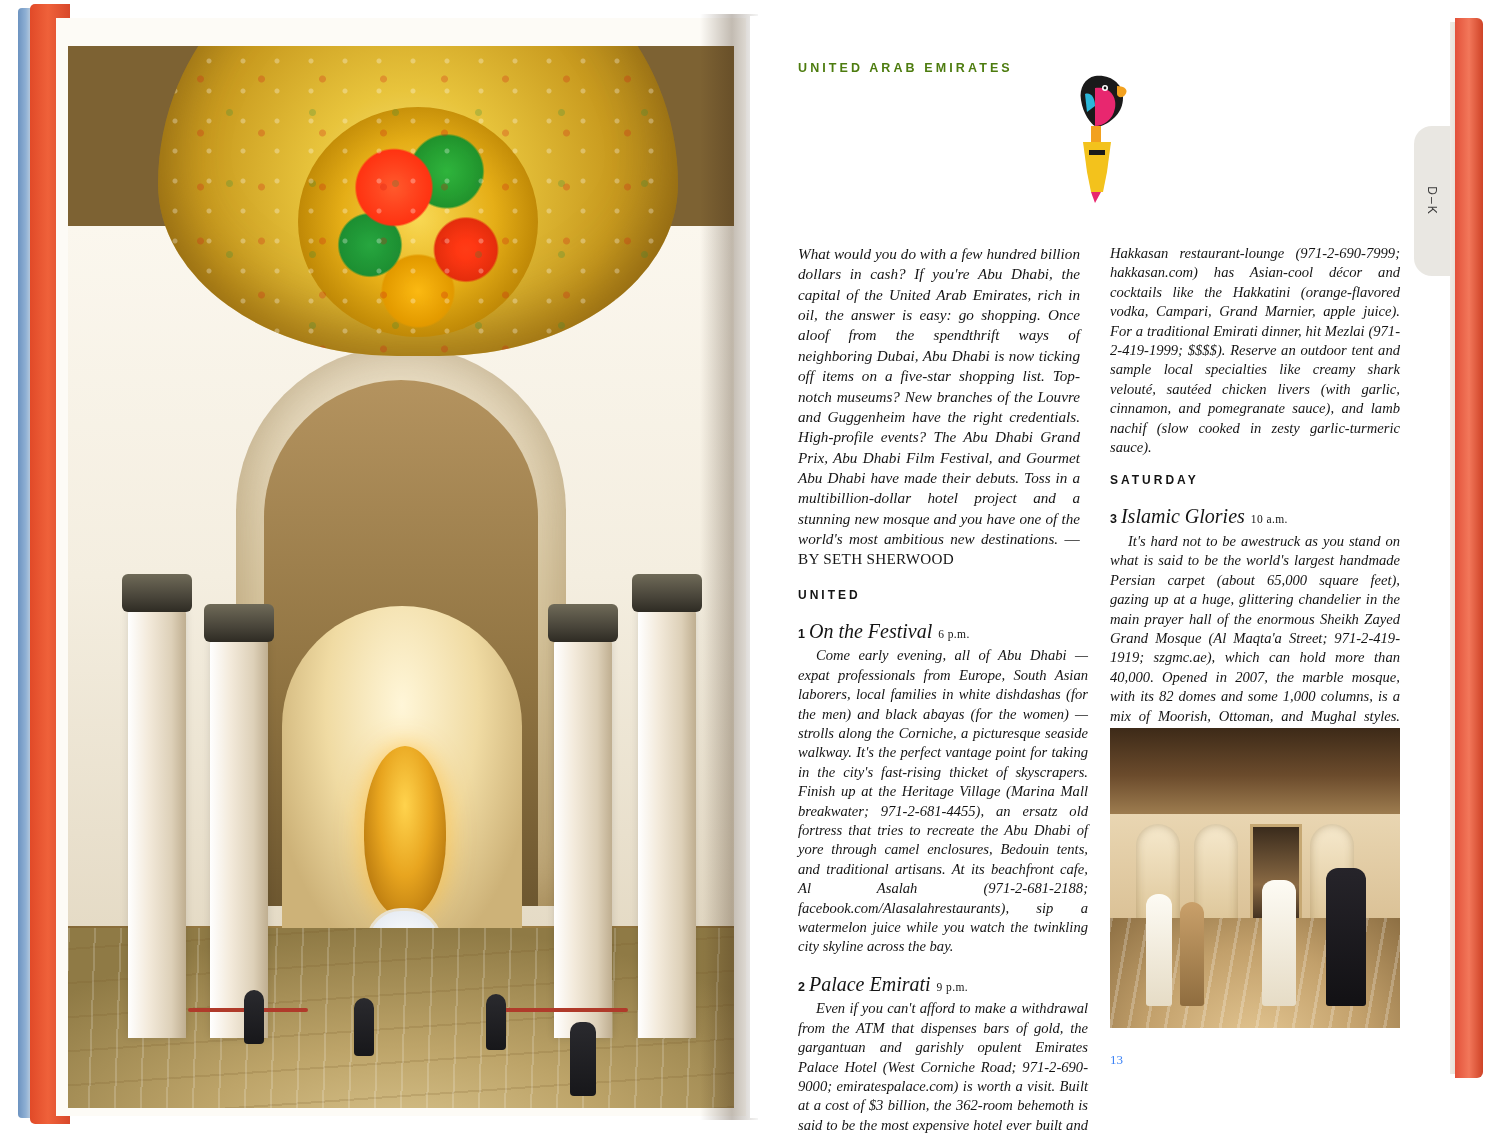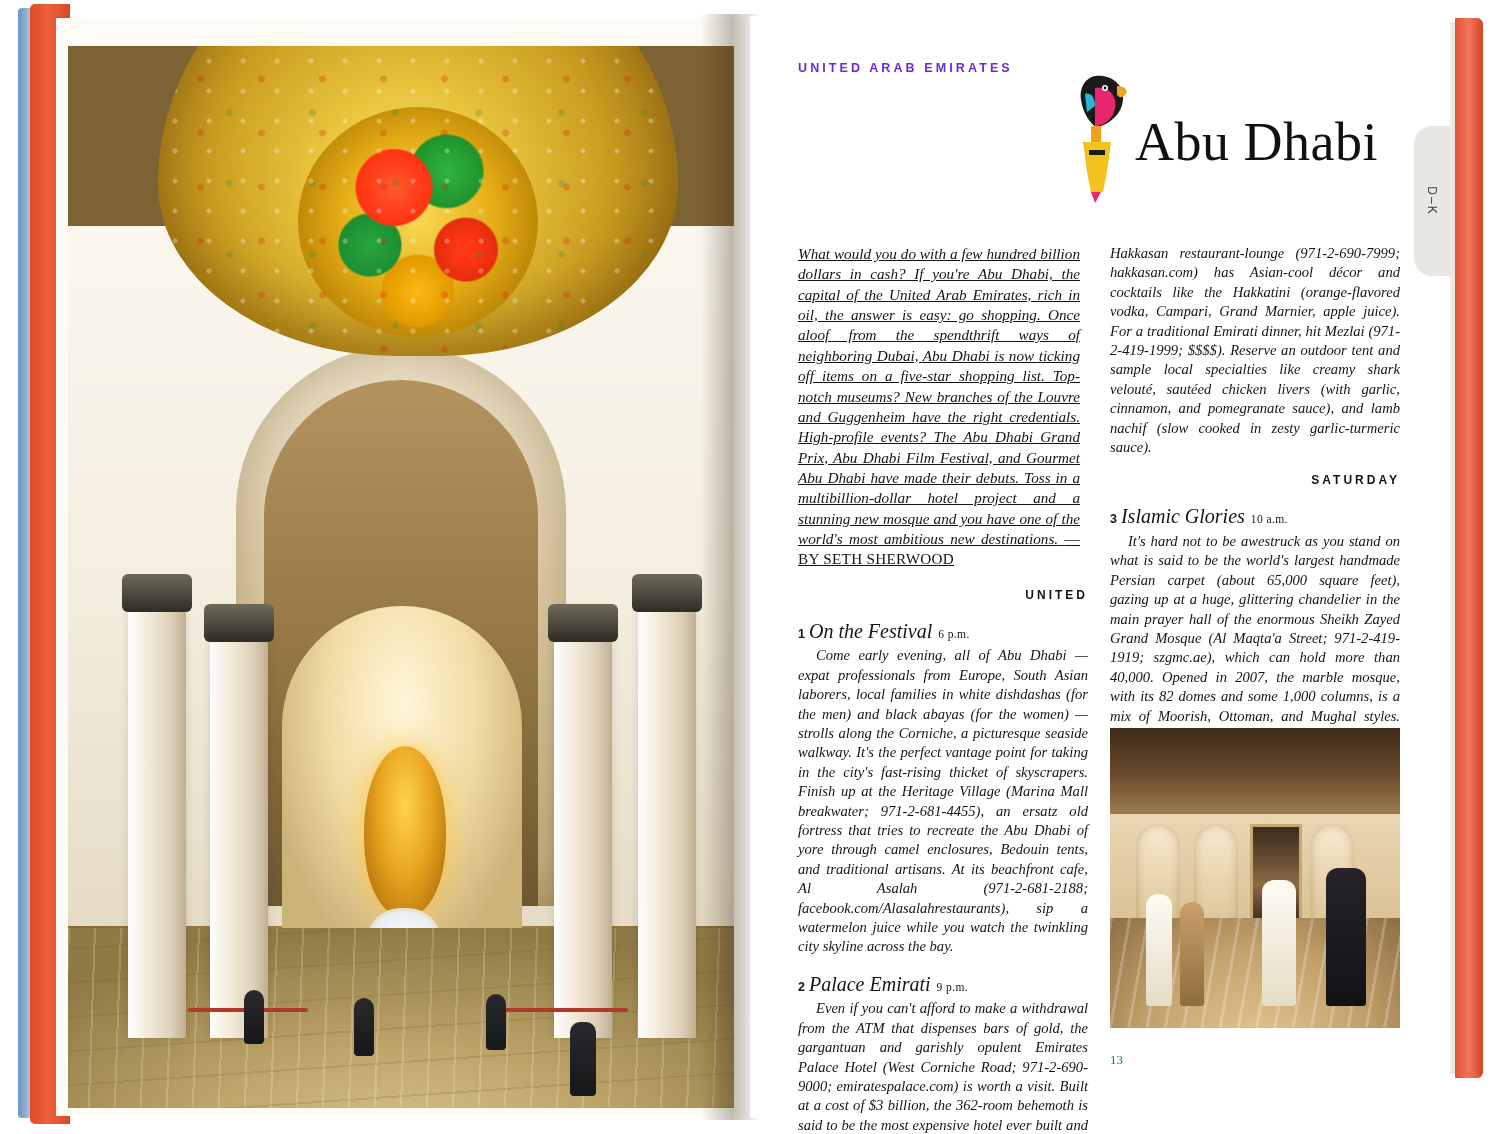--- a/index.html
+++ b/index.html
@@ -220,21 +220,21 @@
     color: #3b3b3b;
     white-space: nowrap;
   }
   .country {
     position: absolute;
     left: 48px; top: 45px;
     font-family: "Liberation Sans", sans-serif;
     font-size: 12.5px;
     letter-spacing: 3.1px;
     font-weight: 700;
-    color: #6d28d9;
+    color: #4d7c0f;
   }
   .city-title {
     position: absolute;
     right: 72px; top: 95px;
     font-family: "Liberation Serif", serif;
     font-size: 54px;
     color: #111;
     letter-spacing: .5px;
   }
   .bird {
@@ -253,33 +253,32 @@
     text-align: justify;
   }
   .col-left { left: 48px; }
   .col-right { left: 360px; }
 
   .dek {
     font-style: italic;
     font-size: 15.2px;
     line-height: 1.34;
     margin: 0 8px 18px 0;
-    text-decoration: underline;
   }
   .byline {
     font-style: normal;
     font-variant: small-caps;
     letter-spacing: .3px;
   }
   .dayhead {
     font-family: "Liberation Sans", sans-serif;
     font-size: 12px;
     letter-spacing: 3px;
     font-weight: 700;
-    text-align: right;
+    text-align: left;
     margin: 16px 0 14px 0;
   }
   .item-head {
     margin: 0 0 2px 0;
     font-size: 15px;
   }
   .item-head .num {
     font-family: "Liberation Sans", sans-serif;
     font-weight: 700;
     font-size: 12.5px;
@@ -340,21 +339,21 @@
     position:absolute; top: 96px;
     width: 46px; height: 96px;
     background: linear-gradient(180deg,#3a2b1c 0%, #8a6a44 60%, #3a2b1c 100%);
     border: 3px solid #c6a873;
   }
   .folio {
     position: absolute;
     left: 360px; top: 1036px;
     font-family: "Liberation Serif", serif;
     font-size: 13px;
-    color: #0f766e;
+    color: #3b82f6;
   }
   .gutter-shadow {
     position:absolute;
     left: 700px; top: 14px;
     width: 58px; height: 1106px;
     background: linear-gradient(90deg, rgba(0,0,0,.0) 0%, rgba(60,40,20,.30) 55%, rgba(0,0,0,.04) 100%);
     pointer-events: none;
   }
 </style>
 </head>
@@ -423,21 +422,20 @@
         <circle cx="40" cy="20" r="1.4" fill="#111"></circle>
         <path d="M52 18 C60 18 64 22 60 27 C57 31 52 29 52 26 Z" fill="#f2a11f"></path>
         <rect x="26" y="58" width="10" height="16" fill="#f2a11f"></rect>
         <path d="M18 74 H46 L42 104 H22 Z" fill="#f3c21c"></path>
         <path d="M22 104 H42 L38 124 H26 Z" fill="#f3c21c"></path>
         <rect x="24" y="82" width="16" height="5" fill="#1a1a1a"></rect>
         <path d="M26 124 L30 135 L36 124 Z" fill="#e8276f"></path>
       </svg>
     </div>
 
-    <div class="city-title">Abu Dhabi</div>
 
     <div class="col-left">
       <p class="dek"><span>What would you do with a few hundred billion dollars in cash? If you're Abu Dhabi, the capital of the United Arab Emirates, rich in oil, the answer is easy: go shopping. Once aloof from the spendthrift ways of neighboring Dubai, Abu Dhabi is now ticking off items on a five-star shopping list. Top-notch museums? New branches of the Louvre and Guggenheim have the right credentials. High-profile events? The Abu Dhabi Grand Prix, Abu Dhabi Film Festival, and Gourmet Abu Dhabi have made their debuts. Toss in a multibillion-dollar hotel project and a stunning new mosque and you have one of the world's most ambitious new destinations.</span> <span class="byline">— BY SETH SHERWOOD</span></p>
 
       <div class="dayhead">UNITED</div>
 
       <p class="item-head">
         <span class="num">1</span><span class="name">On the Festival</span><span class="time">6 p.m.</span>
       </p>
       <p class="para">Come early evening, all of Abu Dhabi — expat professionals from Europe, South Asian laborers, local families in white dishdashas (for the men) and black abayas (for the women) — strolls along the Corniche, a picturesque seaside walkway. It's the perfect vantage point for taking in the city's fast-rising thicket of skyscrapers. Finish up at the Heritage Village (Marina Mall breakwater; 971-2-681-4455), an ersatz old fortress that tries to recreate the Abu Dhabi of yore through camel enclosures, Bedouin tents, and traditional artisans. At its beachfront cafe, Al Asalah (971-2-681-2188; facebook.com/Alasalahrestaurants), sip a watermelon juice while you watch the twinkling city skyline across the bay.</p>

